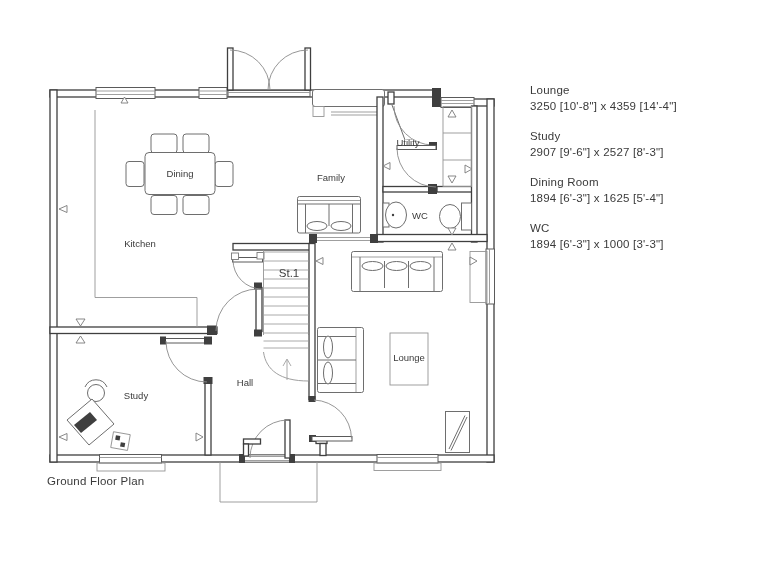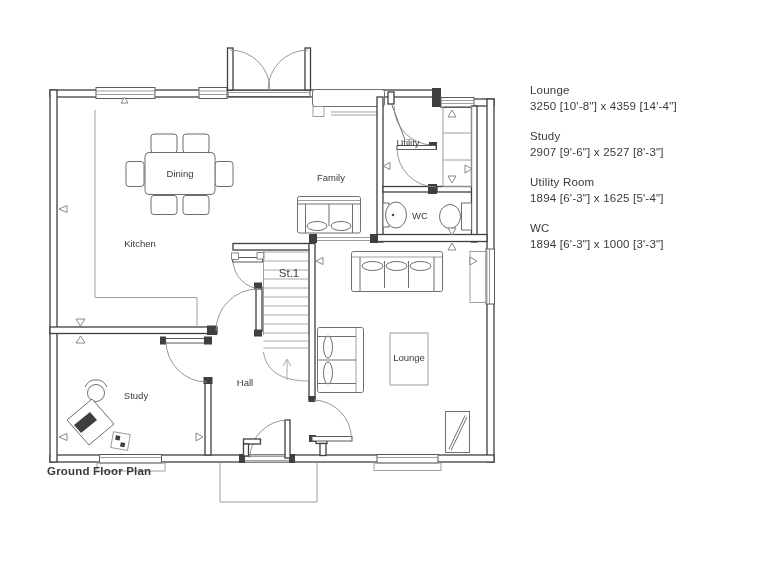--- a/index.html
+++ b/index.html
@@ -3,21 +3,21 @@
 <meta charset="utf-8">
 <style>
   html,body{margin:0;padding:0;background:#fff;}
   .canvas{position:relative;width:768px;height:576px;background:#fff;overflow:hidden;
           font-family:"Liberation Sans", sans-serif;color:#3a3a3a;}
   .plan-svg{position:absolute;left:0;top:0;}
   .legend{position:absolute;left:530px;top:83px;width:230px;}
   .legend-item{margin-bottom:15px;}
   .legend-room{font-size:11.5px;line-height:15.5px;letter-spacing:.2px;}
   .legend-dims{font-size:11.5px;line-height:15.5px;letter-spacing:.2px;}
-  .plan-title{position:absolute;left:47px;top:465px;font-size:11.5px;letter-spacing:.2px;font-weight:bold;}
+  .plan-title{position:absolute;left:47px;top:475px;font-size:11.5px;letter-spacing:.2px;}
   
   .wall{fill:#fff;stroke:#3f3f3f;stroke-width:1.3;}
   .wcap{fill:#3f3f3f;stroke:none;}
   .win{fill:#fff;stroke:#5a5a5a;stroke-width:1;}
   .thin{fill:none;stroke:#949494;stroke-width:.9;}
   .thin2{fill:none;stroke:#6e6e6e;stroke-width:1;}
   .furn{fill:#fff;stroke:#6e6e6e;stroke-width:1;}
   .arc{fill:none;stroke:#8a8a8a;stroke-width:.9;}
   .tread{stroke:#a0a0a0;stroke-width:.9;}
   .mark{fill:#fff;stroke:#7a7a7a;stroke-width:.9;}
@@ -285,21 +285,21 @@
   <div class="legend">
     <div class="legend-item">
       <div class="legend-room">Lounge</div>
       <div class="legend-dims">3250 [10'-8"] x 4359 [14'-4"]</div>
     </div>
     <div class="legend-item">
       <div class="legend-room">Study</div>
       <div class="legend-dims">2907 [9'-6"] x 2527 [8'-3"]</div>
     </div>
     <div class="legend-item">
-      <div class="legend-room">Utility Room</div>
+      <div class="legend-room">Dining Room</div>
       <div class="legend-dims">1894 [6'-3"] x 1625 [5'-4"]</div>
     </div>
     <div class="legend-item">
       <div class="legend-room">WC</div>
       <div class="legend-dims">1894 [6'-3"] x 1000 [3'-3"]</div>
     </div>
   </div>
 
   <div class="plan-title">Ground Floor Plan</div>
 </div>

